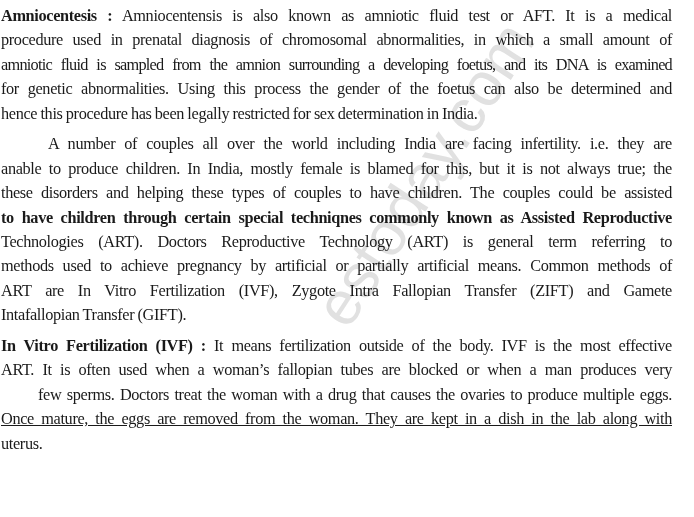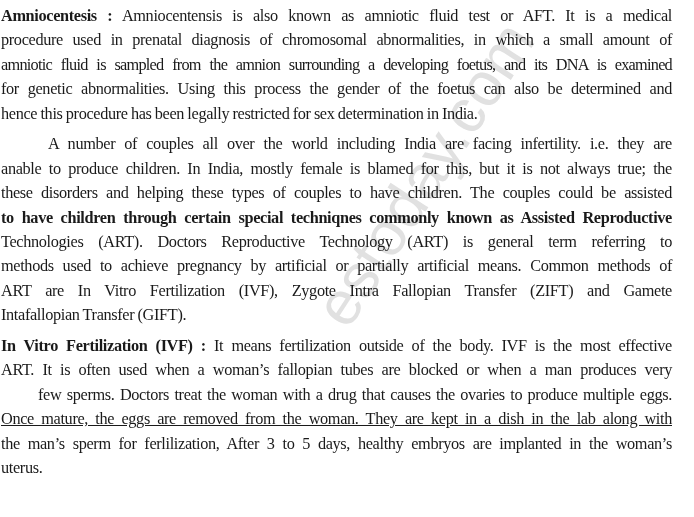--- a/index.html
+++ b/index.html
@@ -102,17 +102,16 @@
     <span class="line cond last" style="display: block; font-family: Liberation Serif, serif;">Intafallopian Transfer (GIFT).</span>
   </div>
 
   <div class="gap"></div>
 
   <div class="para">
     <span class="line cond" style="display: block;"><span class="bold">In Vitro Fertilization (IVF) :</span><span> It means fertilization outside of the body. IVF is the most effective</span></span>
     <span class="line cond" style="display: block;">ART. It is often used when a woman’s fallopian tubes are blocked or when a man produces very</span>
     <span class="line cond" style="display: block; margin-left: 37px;">few sperms. Doctors treat the woman with a drug that causes the ovaries to produce multiple eggs.</span>
     <span class="line cond" style="display: block; text-decoration: underline;">Once mature, the eggs are removed from the woman. They are kept in a dish in the lab along with</span>
-    <span class="line cond" style="display: block;">the man’s sperm for ferlilization, After 3 to 5 days, healthy embryos are implanted in the woman’s</span>
     <span class="line cond last" style="display: block;">uterus.</span>
   </div>
 
 </div>
 
 </body></html>

